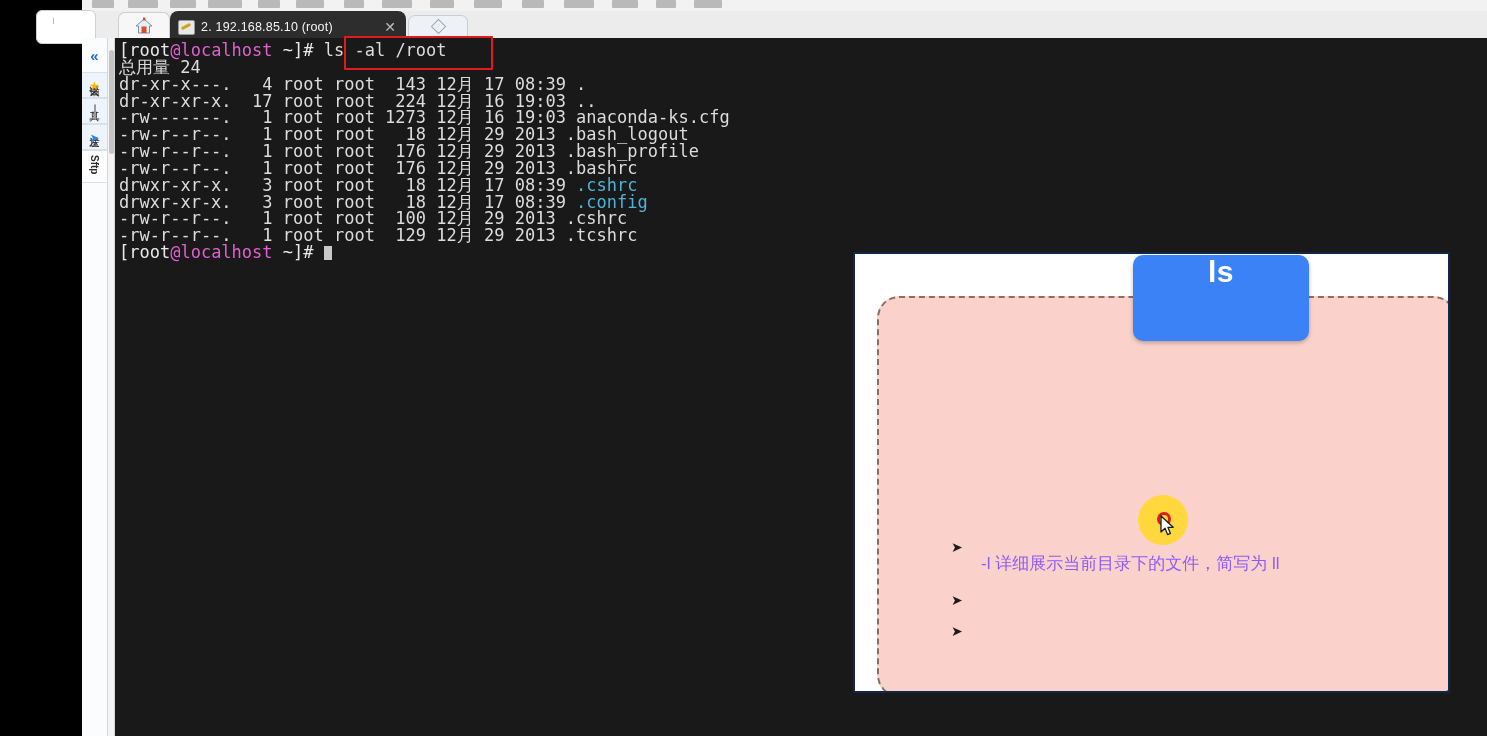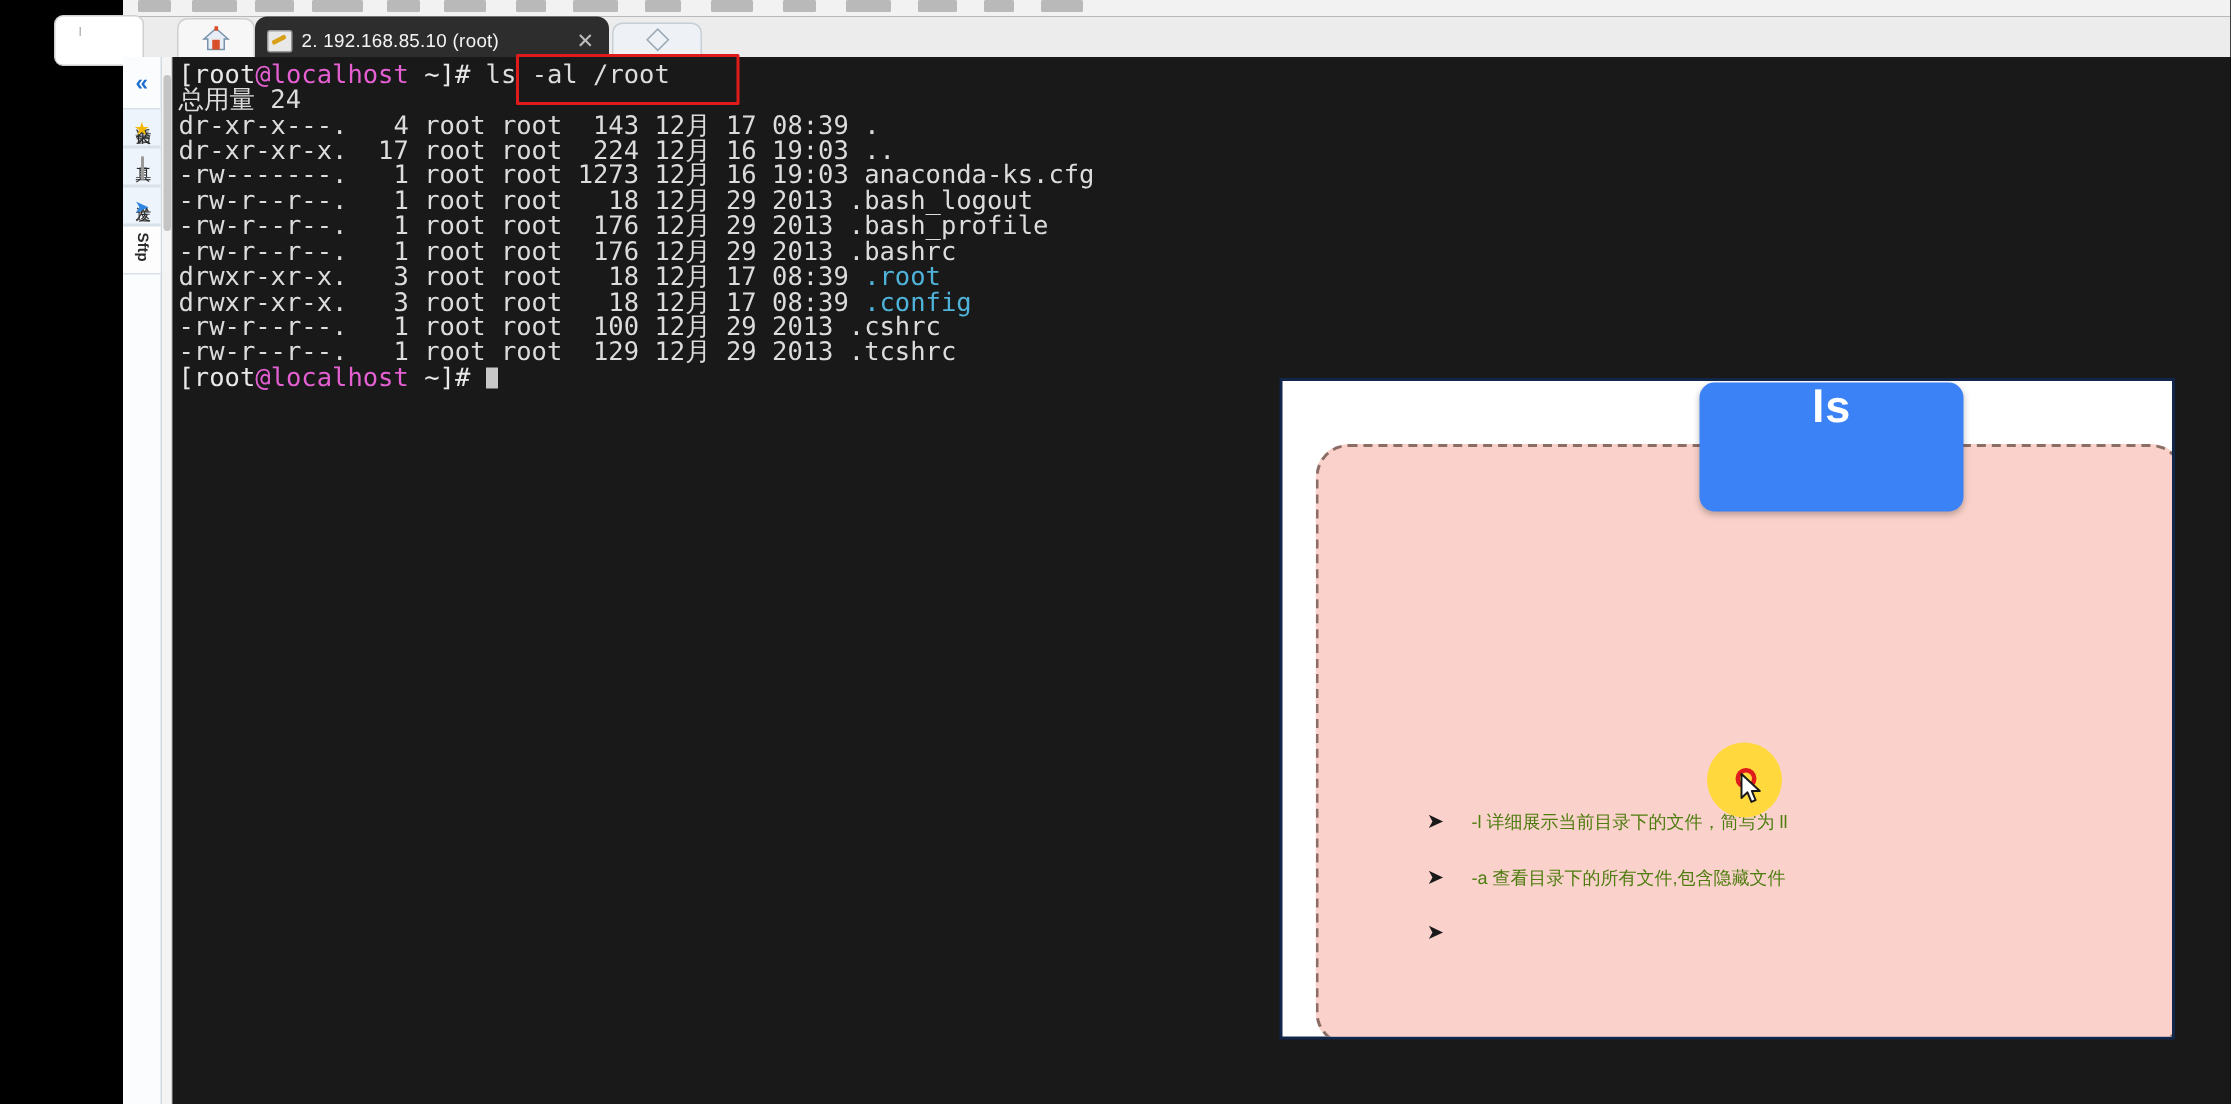--- a/index.html
+++ b/index.html
@@ -86,21 +86,21 @@
   .lsbadge span{color:#fff;font-size:30px;font-weight:bold;letter-spacing:.5px;}
 
   .bullets{position:absolute;left:44px;top:108px;right:10px;}
   .bl{display:flex;align-items:flex-start;margin-bottom:34px;}
   .dot{width:10px;height:10px;background:#1c1c1c;border-radius:50%;margin:9px 20px 0 0;flex:0 0 auto;}
   .bl-text{font-size:20.5px;color:#1a1a1a;line-height:26px;white-space:nowrap;}
 
   .params{position:absolute;left:44px;top:282px;right:6px;}
   .sub{display:flex;align-items:flex-start;margin-bottom:13px;padding-left:52px;}
   .arrow{width:14px;margin:4px 16px 0 0;flex:0 0 auto;color:#1a1a1a;font-size:14px;line-height:14px;}
-  .sub-text{font-size:12px;color:#4d7c0f;line-height:24px;white-space:nowrap;}
+  .sub-text{font-size:17px;color:#8b5cf6;line-height:24px;white-space:nowrap;margin-top:16px;}
 
   
   .clickhl{position:absolute;left:1138px;top:495px;width:50px;height:50px;border-radius:50%;
     background:#ffd83d;}
   .clickring{position:absolute;left:1157px;top:512px;width:14px;height:14px;border-radius:50%;
     border:3px solid #e01b1b;box-sizing:border-box;}
   .mousecur{position:absolute;left:1160px;top:515px;width:16px;height:22px;}
 </style>
 </head>
 <body>
@@ -184,21 +184,21 @@
 
     <div class="term">
       <pre><span id="term-body"><span class="c-user">[root</span><span class="c-host">@localhost</span><span class="c-user"> ~]# </span>ls -al /root
 总用量 24
 dr-xr-x---.   4 root root  143 12月 17 08:39 .
 dr-xr-xr-x.  17 root root  224 12月 16 19:03 ..
 -rw-------.   1 root root 1273 12月 16 19:03 anaconda-ks.cfg
 -rw-r--r--.   1 root root   18 12月 29 2013 .bash_logout
 -rw-r--r--.   1 root root  176 12月 29 2013 .bash_profile
 -rw-r--r--.   1 root root  176 12月 29 2013 .bashrc
-drwxr-xr-x.   3 root root   18 12月 17 08:39 <span class="c-dir">.root</span>
+drwxr-xr-x.   3 root root   18 12月 17 08:39 <span class="c-dir">.cshrc</span>
 drwxr-xr-x.   3 root root   18 12月 17 08:39 <span class="c-dir">.config</span>
 -rw-r--r--.   1 root root  100 12月 29 2013 .cshrc
 -rw-r--r--.   1 root root  129 12月 29 2013 .tcshrc
 <span class="c-user">[root</span><span class="c-host">@localhost</span><span class="c-user"> ~]# </span><span class="cursor"></span></span></pre>
     </div>
 
     <div class="annot"></div>
   </div>
 
   <div class="slide-wrap">
@@ -210,21 +210,20 @@
       </div>
 
 
       <div class="params">
         <div class="sub">
           <span class="arrow">➤</span>
           <span class="sub-text">-l  详细展示当前目录下的文件，简写为 ll</span>
         </div>
         <div class="sub">
           <span class="arrow">➤</span>
-          <span class="sub-text">-a  查看目录下的所有文件,包含隐藏文件</span>
         </div>
         <div class="sub">
           <span class="arrow">➤</span>
         </div>
       </div>
     </div>
   </div>
 
   <div class="clickhl"></div>
   <div class="clickring"></div>

